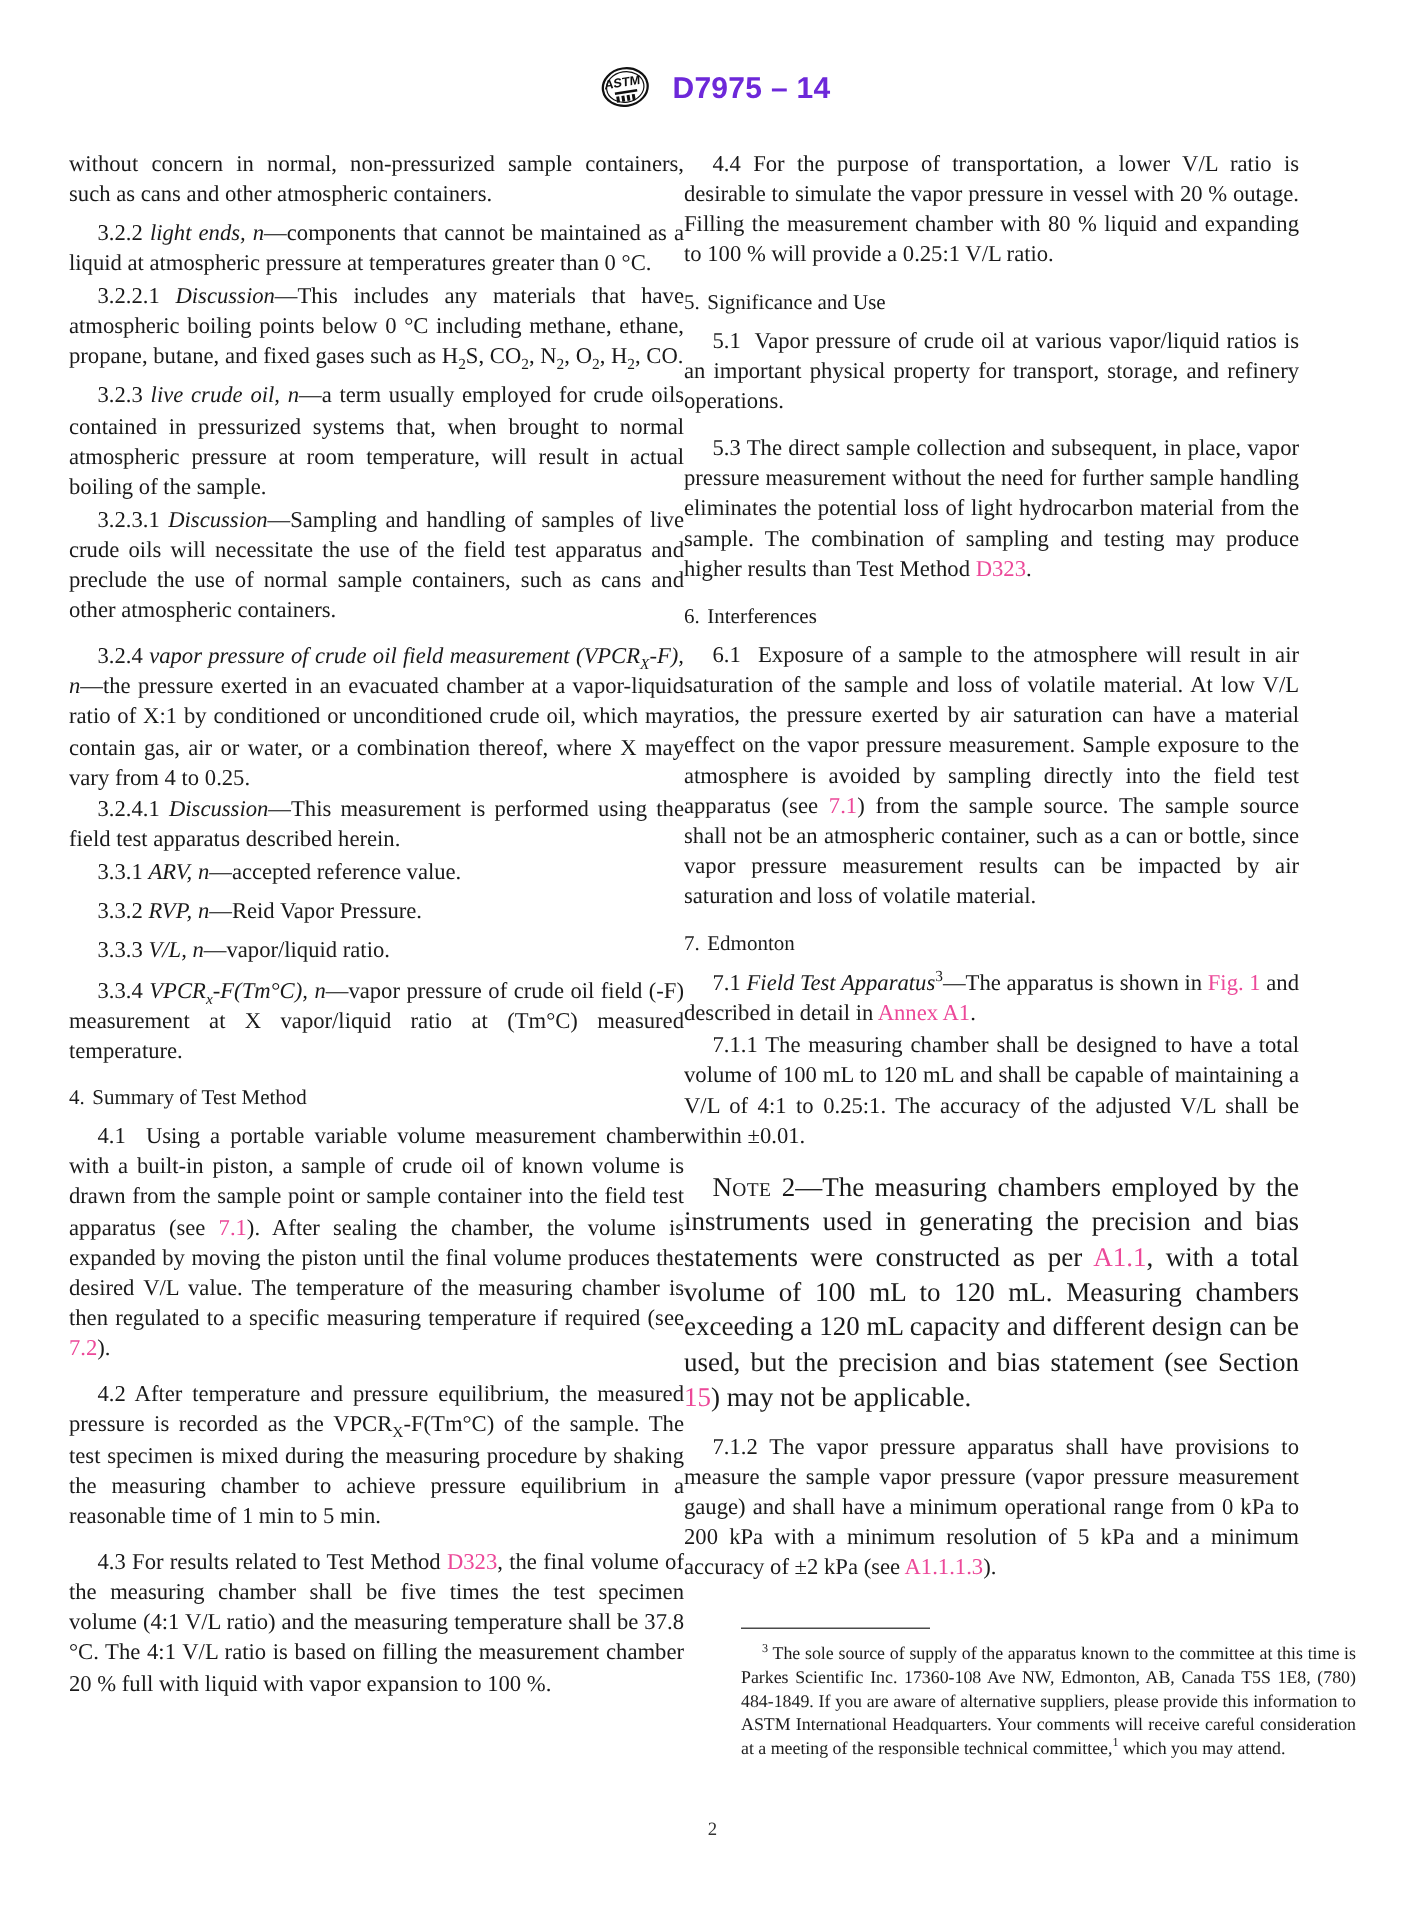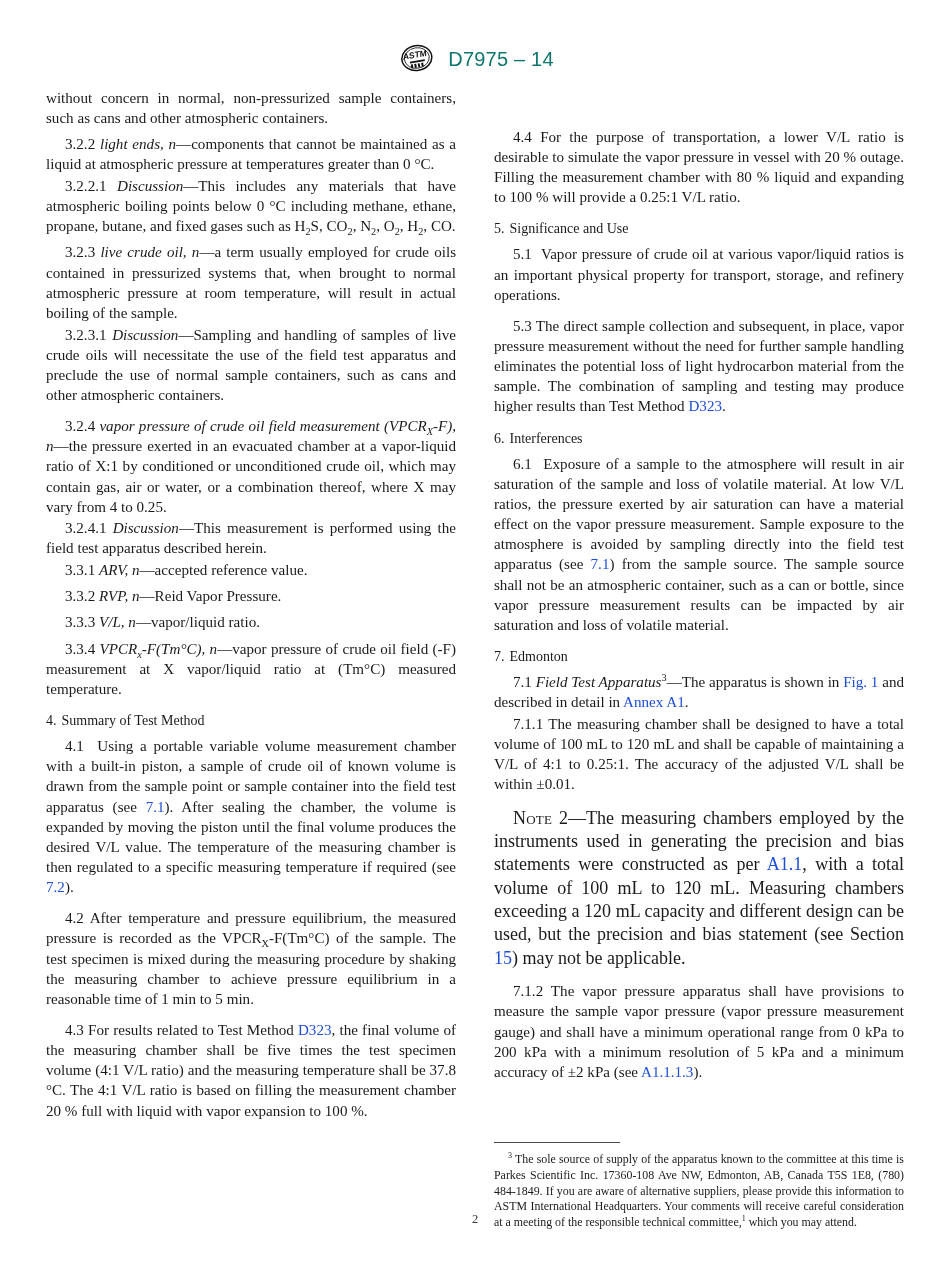--- a/index.html
+++ b/index.html
@@ -29,35 +29,33 @@
     align-items: center;
     gap: 10px;
   }
   .astm-logo {
     width: 42px;
     height: 30px;
     display: block;
   }
   .header-title {
     font-family: "Liberation Sans", "DejaVu Sans", sans-serif;
-    font-weight: normal;
+    font-weight: bold;
     font-size: 20px;
     letter-spacing: 0.2px;
-    color: #0f766e;
+    color: #6d28d9;
   }
 
   
   .columns {
     position: absolute;
-    top: 88px;
+    top: 100px;
     left: 46px;
     width: 858px;
     display: flex;
-    gap: 38px;
-    align-items: center;
   }
   .col {
     width: 410px;
   }
 
   p {
     margin: 0;
     font-size: 15.1px;
     line-height: 1.335;
     text-align: justify;
@@ -88,21 +86,21 @@
     text-align: left;
   }
   h2.section .num {
     margin-right: 5px;
   }
 
   .ital {
     font-style: italic;
   }
   .ref {
-    color: #1d4ed8;
+    color: #ec4899;
   }
   sub {
     font-size: 0.68em;
     line-height: 0;
   }
   sup {
     font-size: 0.68em;
     line-height: 0;
     vertical-align: super;
   }
@@ -117,21 +115,21 @@
   }
   .note-label {
     font-variant: small-caps;
     letter-spacing: 0.2px;
   }
 
   
   .footnote-wrap {
     position: absolute;
     left: 494px;
-    top: 1142px;
+    top: 1085px;
     width: 410px;
   }
   .footnote-rule {
     width: 126px;
     height: 1px;
     background: #4a4a4a;
     margin: 0 0 9px 0;
   }
   p.footnote {
     font-size: 11.9px;

